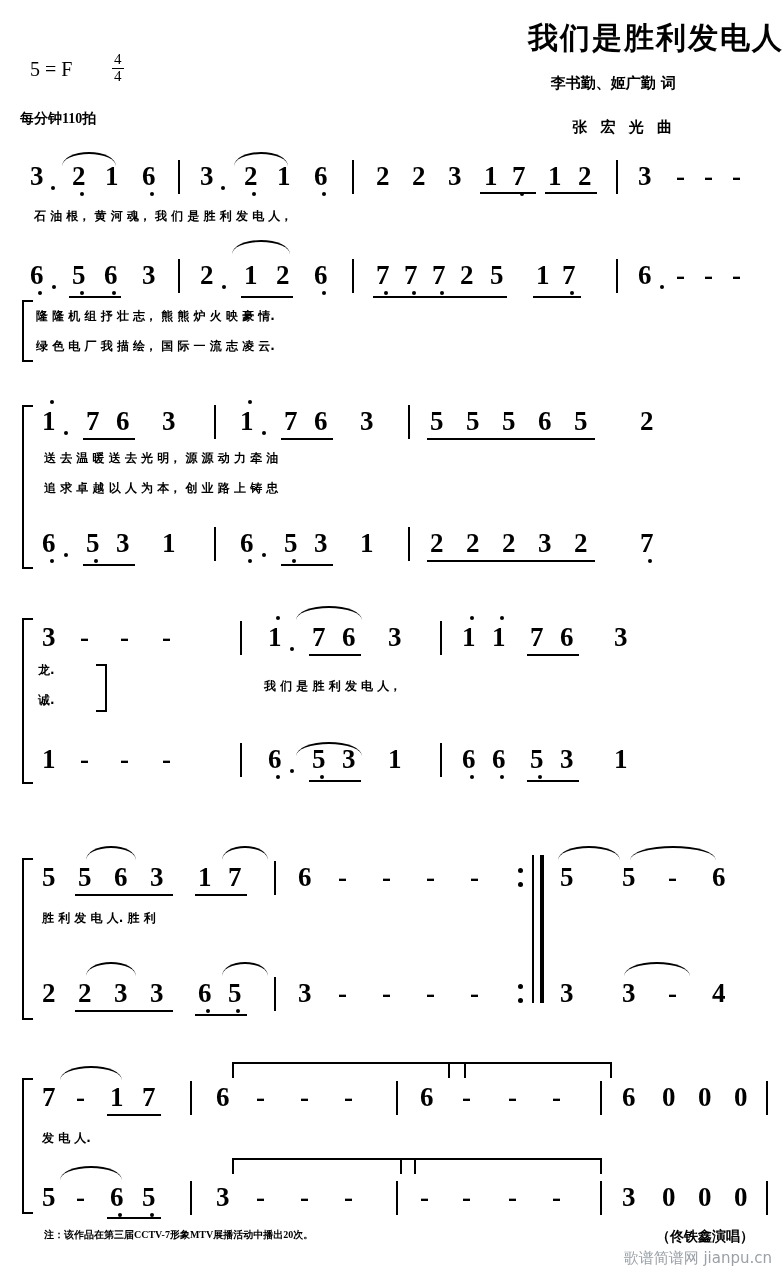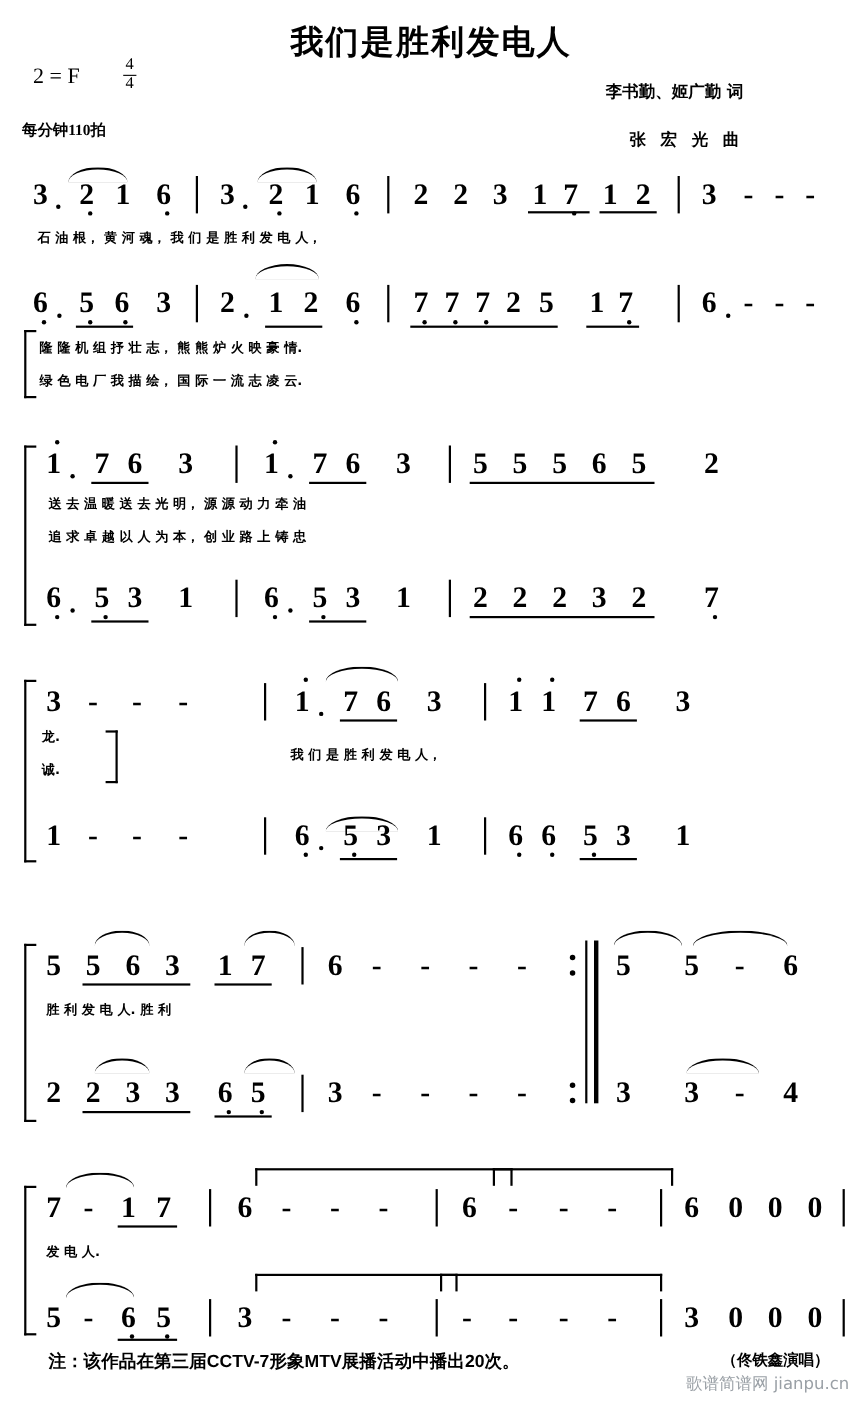--- a/index.html
+++ b/index.html
@@ -16,21 +16,21 @@
     width: 784px;
     height: 1274px;
     overflow: hidden;
     background: #ffffff;
   }
   
   .title {
     position: absolute;
     left: 0; right: 0;
     top: 18px;
-    text-align: center;
+    text-align: right;
     font-family: "DejaVu Sans", sans-serif;
     font-weight: bold;
     font-size: 30px;
     letter-spacing: 2px;
   }
   .key-sig {
     position: absolute;
     left: 30px;
     top: 58px;
     font-size: 20px;
@@ -153,22 +153,22 @@
     position: absolute;
     border-top: 2px solid #000;
     border-left: 2px solid #000;
     border-right: 2px solid #000;
     height: 14px;
   }
   .footnote {
     position: absolute;
     left: 44px;
     top: 1228px;
-    font-size: 16px;
-    font-family: Liberation Sans, sans-serif;
+    font-size: 10px;
+    font-family: Liberation Serif, serif;
     font-weight: bold;
     white-space: nowrap;
   }
   .performer {
     position: absolute;
     right: 30px;
     top: 1228px;
     font-size: 14px;
     font-family: "DejaVu Sans", sans-serif;
     font-weight: bold;
@@ -184,21 +184,21 @@
     white-space: nowrap;
   }
 </style>
 </head>
 <body>
 
 <div id="sheet">
 
   <div class="title">我们是胜利发电人</div>
 
-  <div class="key-sig">2 = F</div>
+  <div class="key-sig">5 = F</div>
 
   <div class="meter">
     <span class="num">4</span>
     <span class="den">4</span>
   </div>
 
   <div class="tempo">每分钟110拍</div>
   <div class="credit-lyric">李书勤、姬广勤 词</div>
   <div class="credit-music">张 宏 光 曲</div>
 

